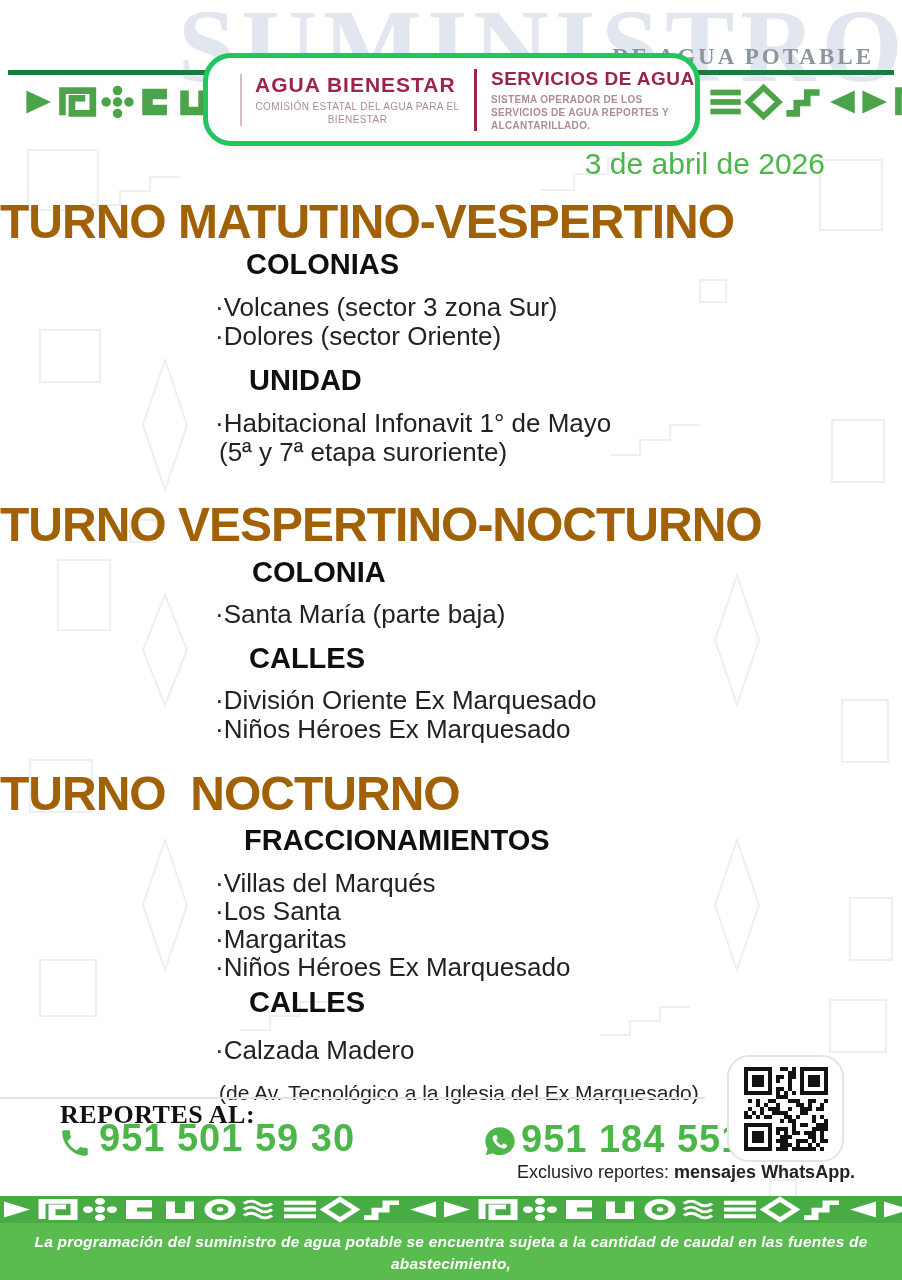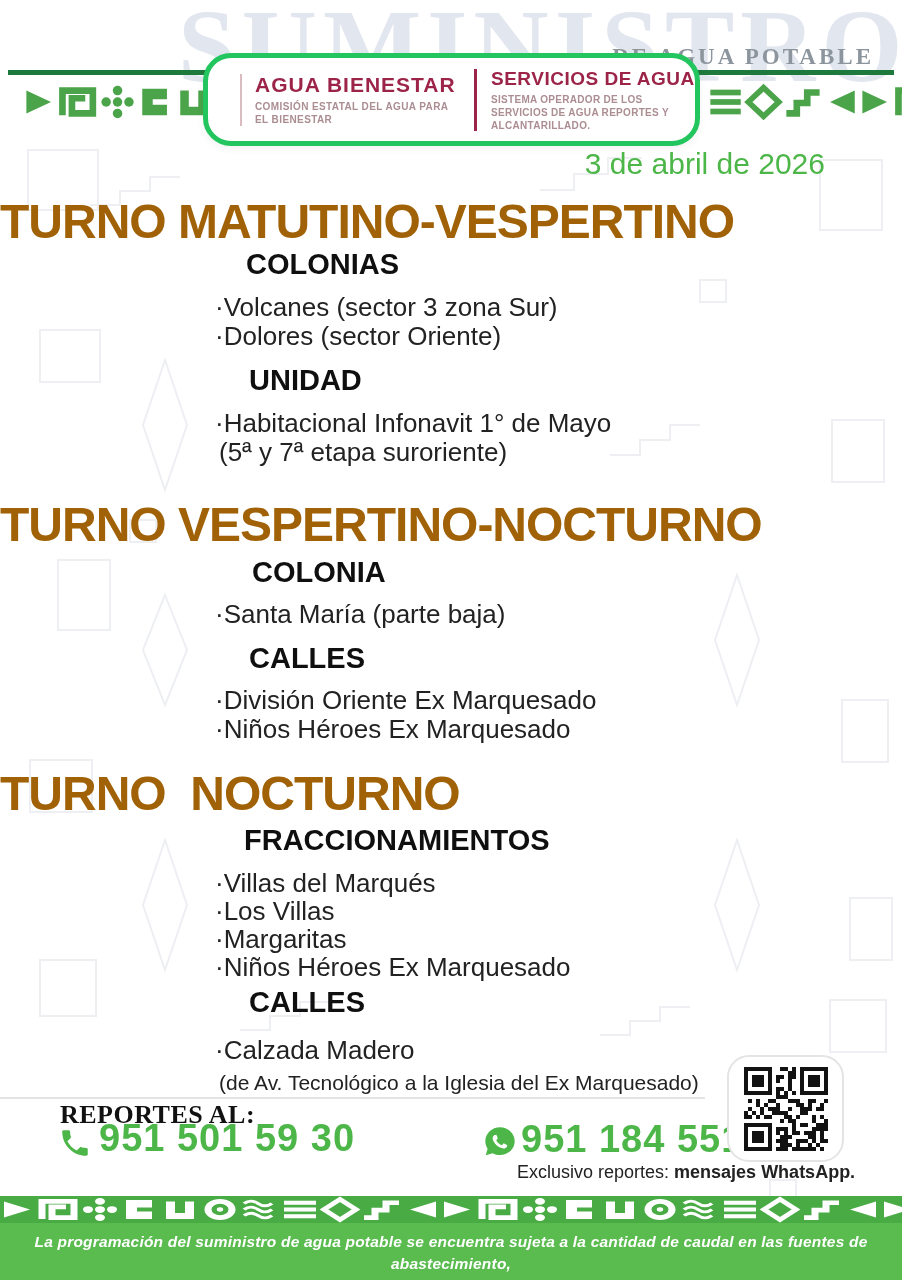--- a/index.html
+++ b/index.html
@@ -17,33 +17,33 @@
   .rule{position:absolute;top:70px;left:8px;right:8px;height:5px;background:#1e7a3c;z-index:2;}
   .greca-header{position:absolute;top:83px;left:0;z-index:2;color:#4ba449;}
   .greca-footer{display:block;color:#ffffff;}
   
   .logo-card{position:absolute;left:203px;top:53px;width:497px;height:93px;background:#fff;
              border:5px solid #22c55e;border-radius:28px;z-index:3;display:flex;align-items:center;
              padding:0 0 0 20px;box-sizing:border-box;box-shadow:0 3px 8px rgba(0,0,0,.05);}
   .vdiv1{width:2px;height:52px;background:#d9bcc0;margin:0 13px 0 12px;flex:none;}
   .vdiv2{width:3px;height:62px;background:#9d2449;margin:0 14px;flex:none;}
   .brand-name{font-size:21px;font-weight:800;color:#9d2449;letter-spacing:1px;white-space:nowrap;}
-  .brand-sub{font-size:10px;font-weight:700;color:#ab8d92;letter-spacing:.4px;line-height:13px;margin-top:3px;width:205px;}
+  .brand-sub{font-size:10px;font-weight:400;color:#ab8d92;letter-spacing:.4px;line-height:13px;margin-top:3px;width:205px;text-align:center;}
   .org-name{font-size:19px;font-weight:800;color:#9d2449;letter-spacing:.5px;white-space:nowrap;}
   .org-sub{font-size:10px;font-weight:700;color:#ab8d92;letter-spacing:.3px;line-height:13px;margin-top:3px;width:210px;}
   
   .date{position:absolute;top:147px;right:77px;z-index:4;font-size:30px;font-weight:400;color:#4cb648;}
   
   .turno{position:absolute;left:0;width:100%;z-index:4;
          font-size:48px;font-weight:800;color:#a16207;letter-spacing:-1px;white-space:pre;}
   .gh{position:absolute;z-index:4;font-size:29px;font-weight:800;color:#0f0f0f;letter-spacing:0;}
   .items{position:absolute;left:215px;z-index:4;font-size:26px;font-weight:400;color:#222;line-height:29px;}
   .items div{white-space:nowrap;}
   .items .cont{padding-left:4px;}
-  .items .small{font-size:21px;padding-left:4px;margin-top:3px;}
+  .items .small{font-size:21px;padding-left:4px;margin-top:13px;}
   
   .sep{position:absolute;top:1097px;left:0;width:705px;height:2px;background:#e3e3e3;z-index:4;}
   .reports-label{position:absolute;left:60px;top:1100px;z-index:4;font-size:26px;font-weight:800;color:#111;letter-spacing:.5px;font-family:Liberation Serif, serif;}
   .phone-icon{position:absolute;left:58px;top:1126px;z-index:4;}
   .phone-num{position:absolute;left:99px;top:1117px;z-index:4;font-size:38px;font-weight:800;color:#4cb648;letter-spacing:1px;white-space:nowrap;}
   .ext-line{position:absolute;left:103px;top:1161px;z-index:4;font-size:18px;color:#222;margin-top:34px;}
   .ext-line b{font-weight:700;}
   .wa-icon{position:absolute;left:484px;top:1126px;z-index:4;}
   .wa-num{position:absolute;left:521px;top:1118px;z-index:4;font-size:38px;font-weight:800;color:#4cb648;letter-spacing:1px;white-space:nowrap;}
   .excl-line{position:absolute;left:517px;top:1162px;z-index:4;font-size:18px;color:#222;white-space:nowrap;}
@@ -176,21 +176,21 @@
   <div class="gh" style="left:249px;top:642px">CALLES</div>
   <div class="items" style="top:686px">
     <div>·División Oriente Ex Marquesado</div>
     <div>·Niños Héroes Ex Marquesado</div>
   </div>
 
   <div class="turno" style="top:766px">TURNO  NOCTURNO</div>
   <div class="gh" style="left:244px;top:824px">FRACCIONAMIENTOS</div>
   <div class="items" style="top:869px;line-height:28px">
     <div>·Villas del Marqués</div>
-    <div>·Los Villas</div>
+    <div>·Los Santa</div>
     <div>·Margaritas</div>
     <div>·Niños Héroes Ex Marquesado</div>
   </div>
   <div class="gh" style="left:249px;top:986px">CALLES</div>
   <div class="items" style="top:1036px">
     <div>·Calzada Madero</div>
     <div class="small">(de Av. Tecnológico a la Iglesia del Ex Marquesado)</div>
   </div>
 
   <div class="sep"></div>

